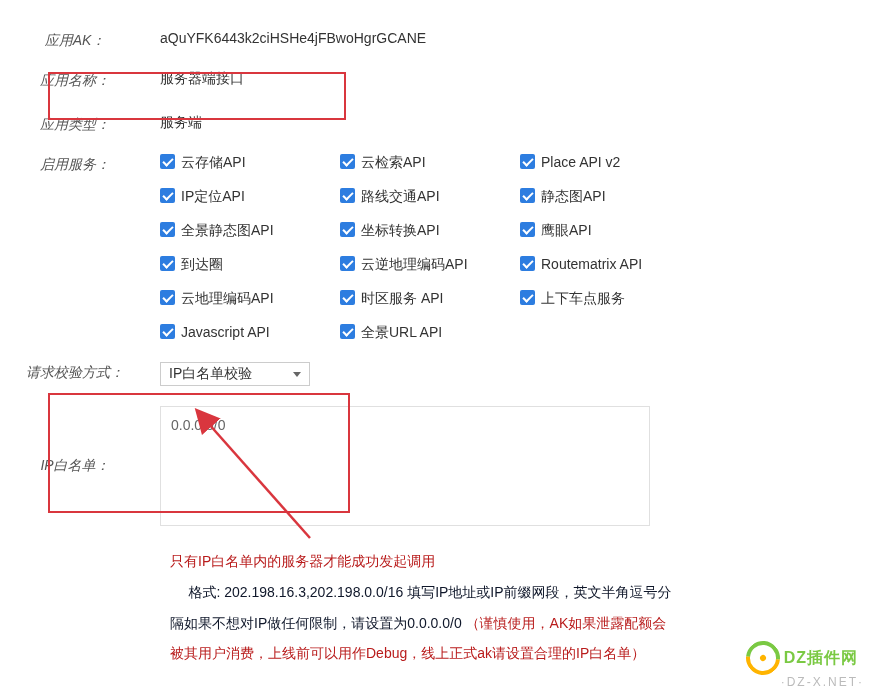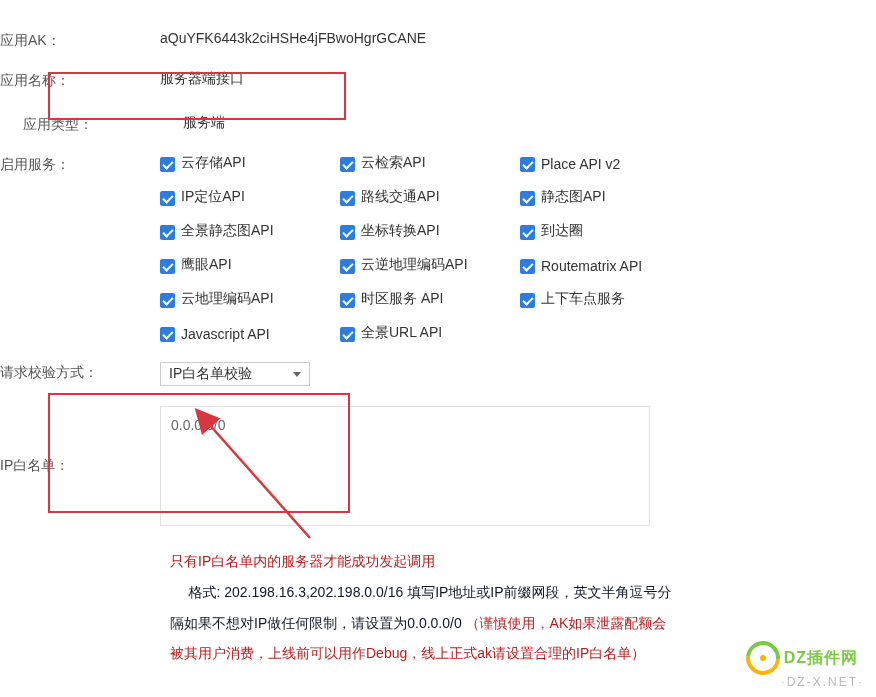--- a/index.html
+++ b/index.html
@@ -13,24 +13,25 @@
     position: relative;
     padding-top: 30px;
   }
   .row {
     display: flex;
     align-items: flex-start;
     margin-bottom: 20px;
   }
   .label {
     width: 160px;
-    text-align: left;
+    text-align: center;
     color: #555;
     padding-right: 10px;
     padding-top: 2px;
+    font-style: italic;
   }
   .value {
     flex: 1;
     color: #333;
   }
   .box-appname {
     position: absolute;
     left: 48px;
     top: 72px;
     width: 298px;
@@ -47,21 +48,21 @@
     border: 2px solid #d9363e;
     pointer-events: none;
   }
   .services-grid {
     display: grid;
     grid-template-columns: 180px 180px 180px;
     row-gap: 16px;
   }
   .chk {
     display: flex;
-    align-items: flex-end;
+    align-items: flex-start;
     gap: 6px;
   }
   .chk-box {
     width: 15px;
     height: 15px;
     background: #2d7de0;
     border-radius: 2px;
     display: flex;
     align-items: center;
     justify-content: center;
@@ -145,21 +146,21 @@
 <div class="row">
   <div class="label">应用AK：</div>
   <div class="value">aQuYFK6443k2ciHSHe4jFBwoHgrGCANE</div>
 </div>
 
 <div class="row" style="margin-top:16px;">
   <div class="label">应用名称：</div>
   <div class="value">服务器端接口</div>
 </div>
 
-<div class="row" style="margin-top:24px;padding-left:23px;">
+<div class="row" style="margin-top:24px;">
   <div class="label">应用类型：</div>
   <div class="value">服务端</div>
 </div>
 
 <div class="row">
   <div class="label">启用服务：</div>
   <div class="value">
     <div class="services-grid">
       <div class="chk">
           <span class="chk-box"></span>
@@ -188,25 +189,25 @@
       <div class="chk">
           <span class="chk-box"></span>
           <span>全景静态图API</span>
         </div>
       <div class="chk">
           <span class="chk-box"></span>
           <span>坐标转换API</span>
         </div>
       <div class="chk">
           <span class="chk-box"></span>
+          <span>鹰眼API</span>
+        </div>
+      <div class="chk">
+          <span class="chk-box"></span>
           <span>到达圈</span>
-        </div>
-      <div class="chk">
-          <span class="chk-box"></span>
-          <span>鹰眼API</span>
         </div>
       <div class="chk">
           <span class="chk-box"></span>
           <span>云逆地理编码API</span>
         </div>
       <div class="chk">
           <span class="chk-box"></span>
           <span>Routematrix API</span>
         </div>
       <div class="chk">

